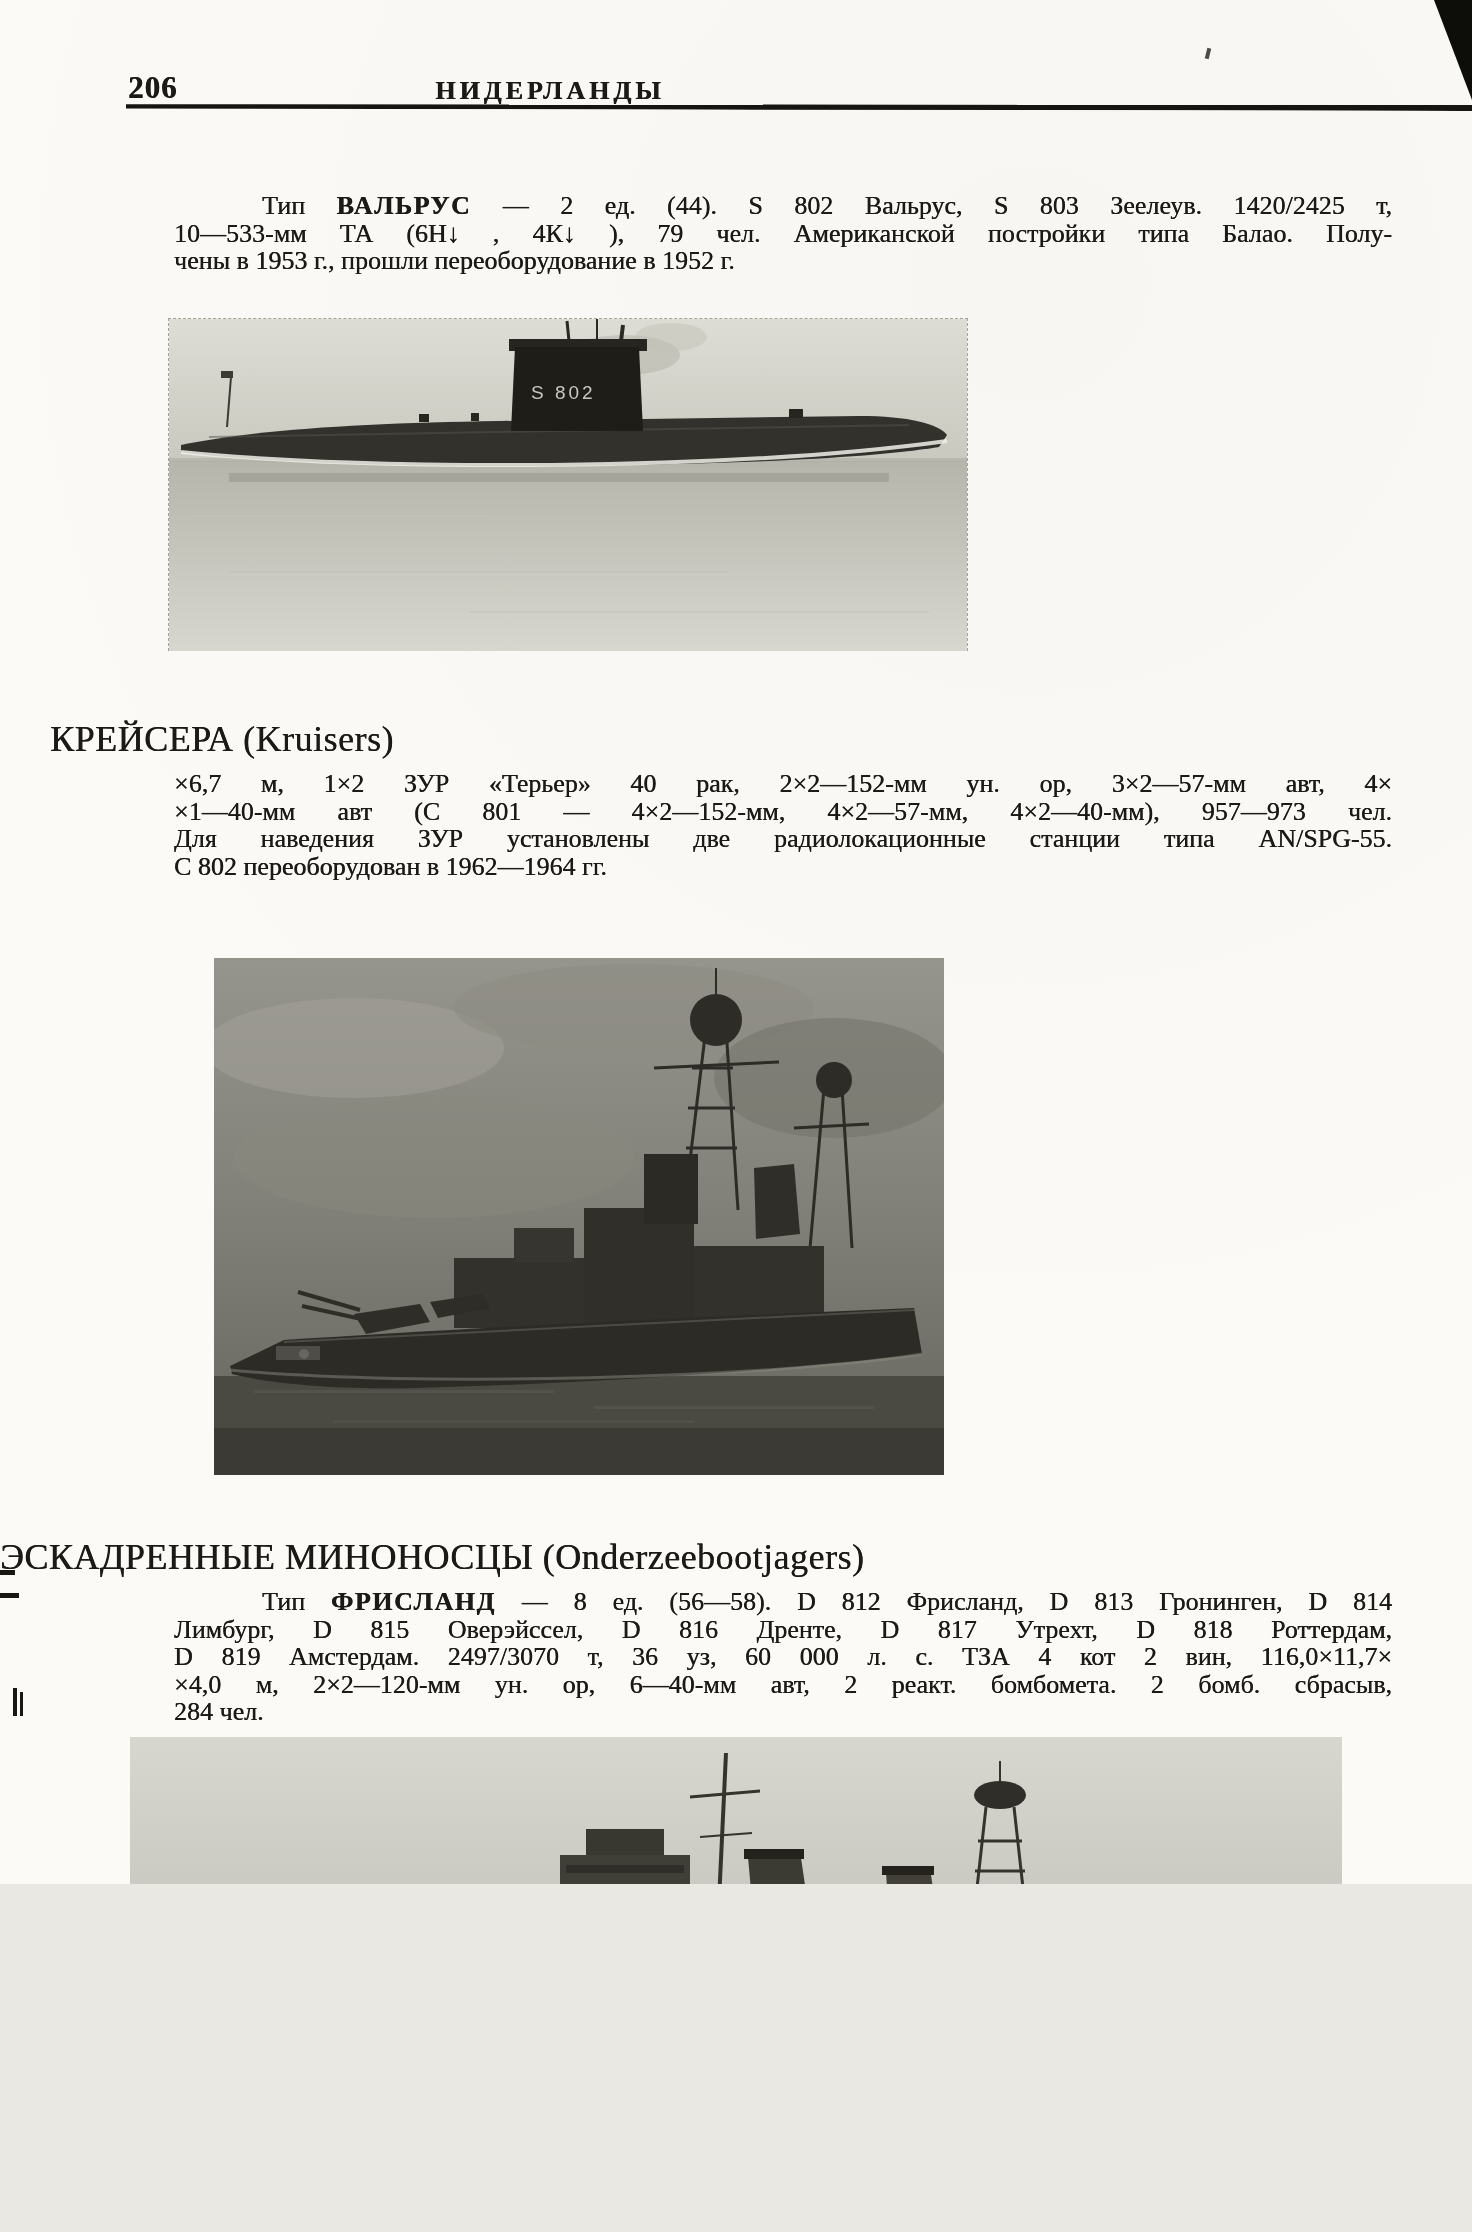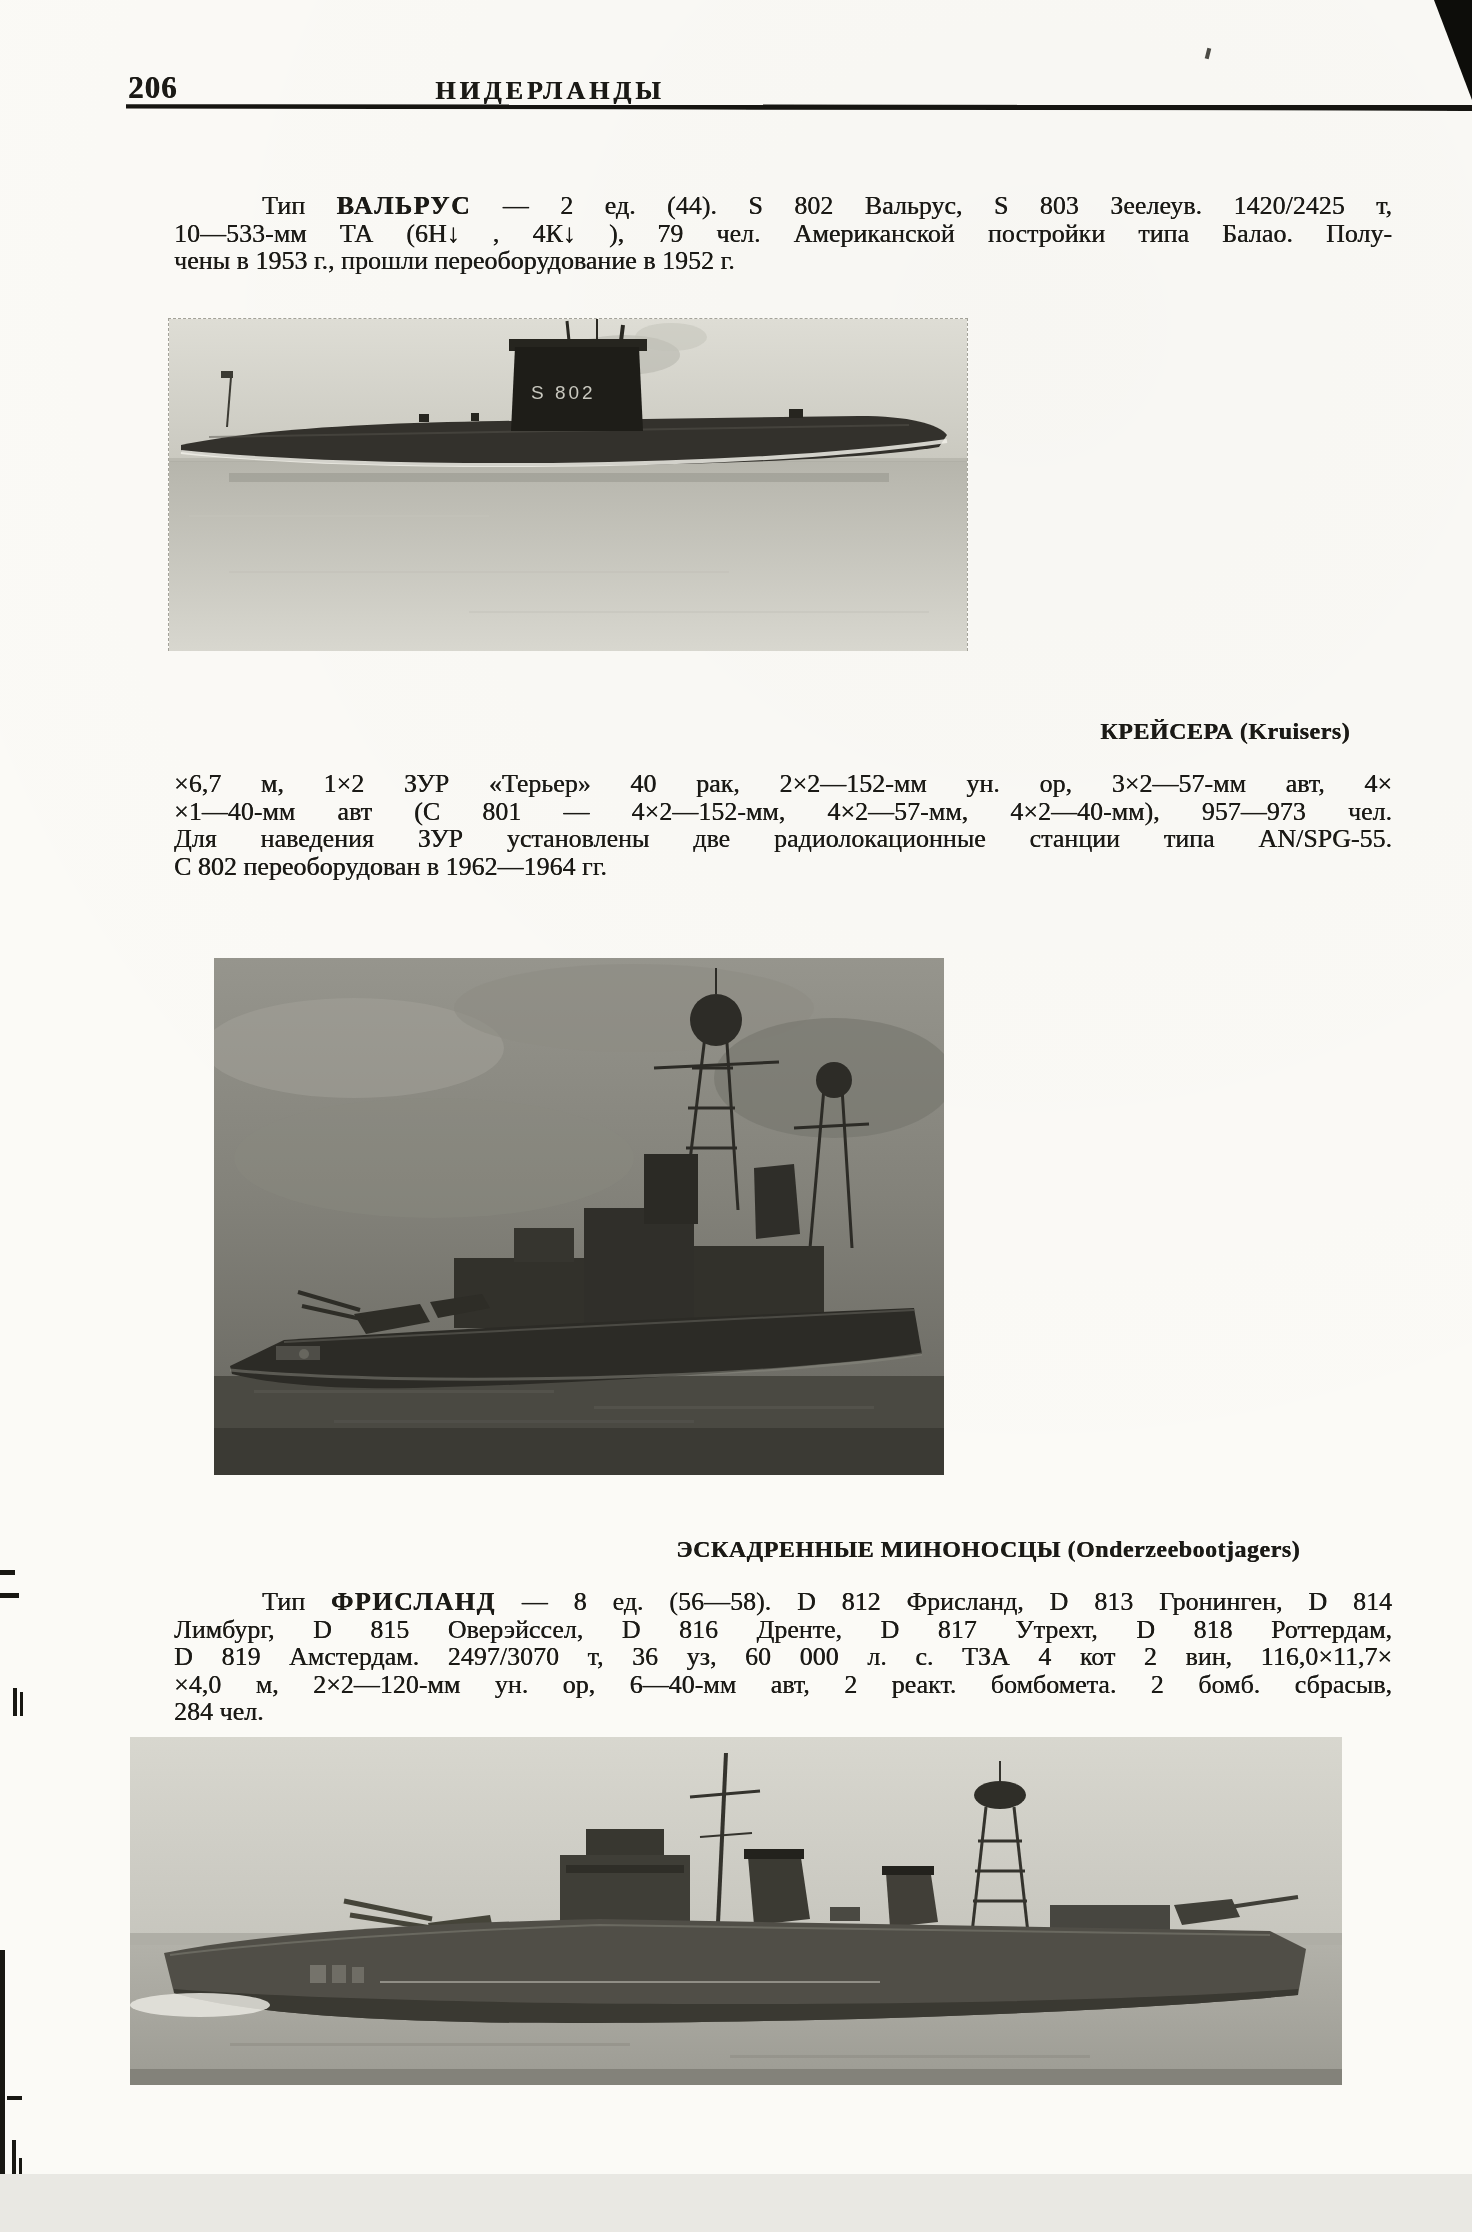--- a/index.html
+++ b/index.html
@@ -1,17 +1,17 @@
 <!DOCTYPE html>
 <html><head>
 <meta charset="utf-8">
 <style>
   html,body { margin:0; padding:0; background:#e9e8e3; }
   .page {
-    position:relative; width:1472px; height:2174px; margin:0 auto;
+    position:relative; width:1472px; height:1884px; margin:0 auto;
     background: radial-gradient(circle at 70% 15%, rgba(0,0,0,0.015), transparent 60%), #fbfaf6;
     overflow:hidden;
     font-family:"Liberation Serif", serif;
     color:#1b1a16;
   }
   
   .pageno {
     position:absolute; left:128px; top:70px;
     font-size:31px; font-weight:bold; letter-spacing:1px;
     text-shadow:0.4px 0 0 currentColor;
@@ -31,22 +31,22 @@
   .para { position:absolute; left:128px; width:1218px; font-size:26px; line-height:27.5px;margin-left:46px; }
   .para .ln { text-align:justify; text-align-last:justify; text-shadow:0.35px 0 0 currentColor; }
   .para .ln.end { text-align-last:left; }
   .para .ln.first { padding-left:88px; width:1130px; }
   .para .cls { font-weight:bold; letter-spacing:1.5px; }
   .p1 { top:192px; }
   .p2 { top:770px; }
   .p3 { top:1588px; }
   
   .sec-head {
-    position:absolute; left:50px; width:1300px; text-align:right;
-    font-size:24px; font-weight:bold; letter-spacing:0.5px;
+    position:absolute; left:50px; width:1300px; text-align:left;
+    font-size:36px; font-weight:normal; letter-spacing:0.5px;
     text-shadow:0.4px 0 0 currentColor;
   }
   .h1 { top:718px; }
   .h2 { top:1536px; left:0; }
   
   .photo { position:absolute; }
   .photo svg { display:block; width:100%; height:100%; }
   .photo1 { left:168px; top:318px; width:798px; height:332px;
             border:1px dashed #a3a299; border-bottom:none; }
   .photo2 { left:214px; top:958px; width:730px; height:517px; }

